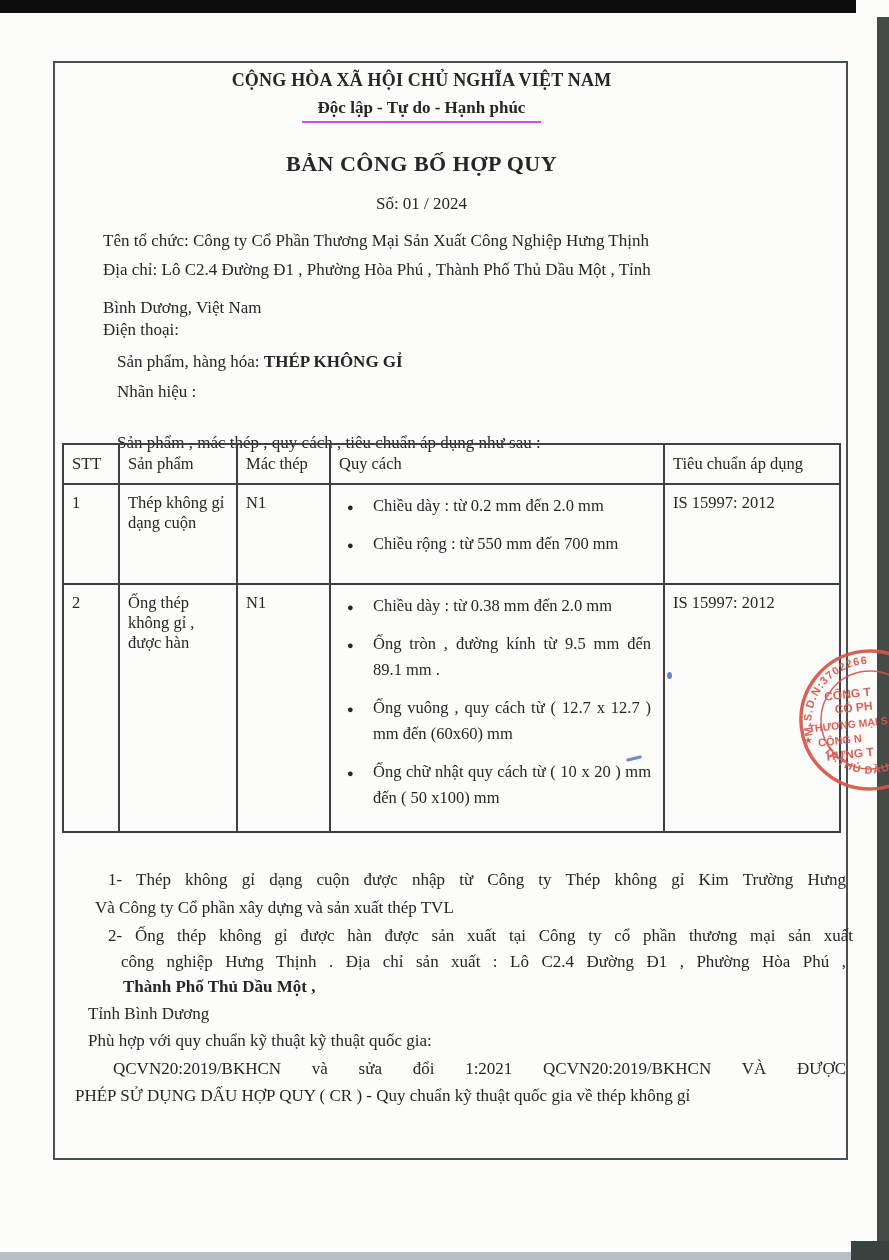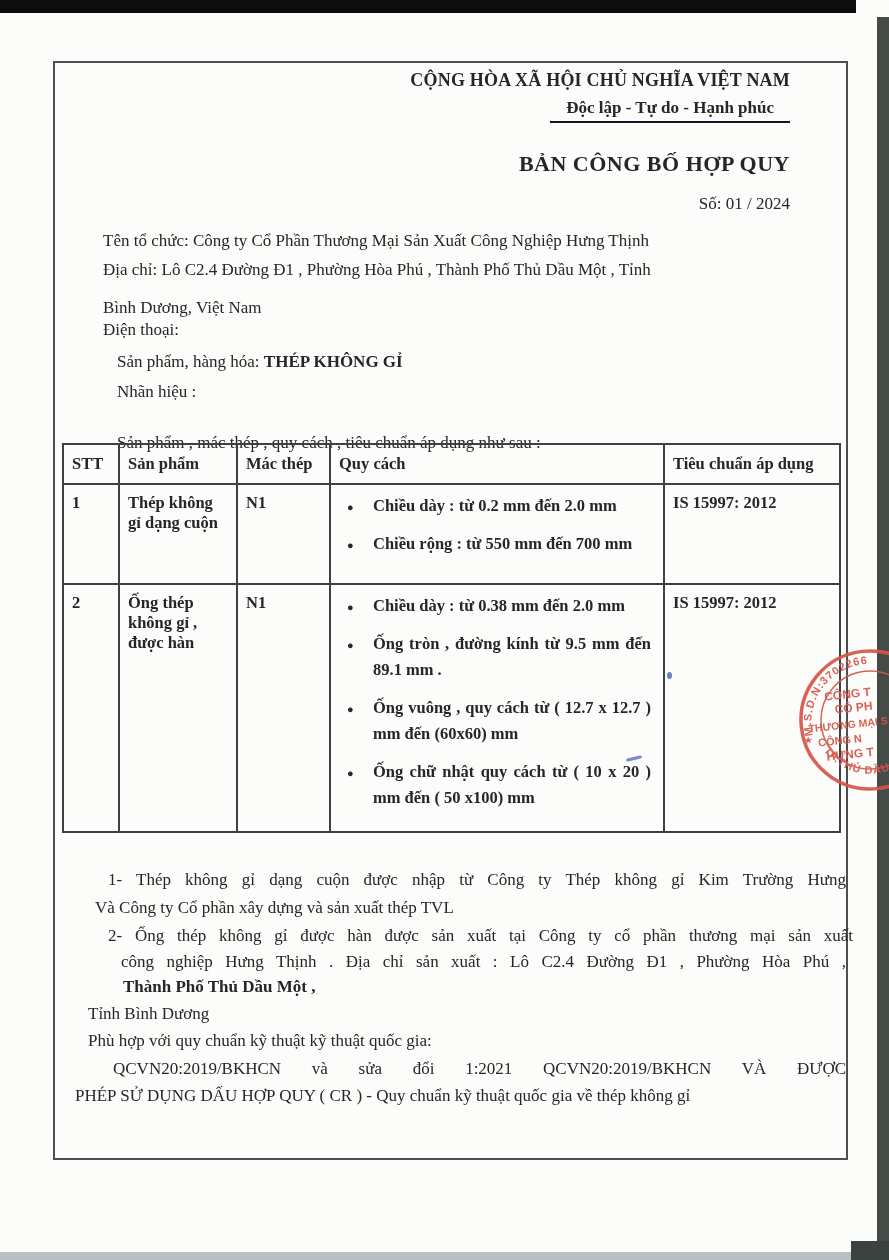--- a/index.html
+++ b/index.html
@@ -17,32 +17,32 @@
 
   
   .scan-top-bar    { left:0; top:0; width:856px; height:13px; background:#0d0d0d; }
   .scan-right-bar  { left:877px; top:17px; width:12px; height:1243px; background:#454b47; }
   .scan-bottom-bar { left:0; top:1252px; width:877px; height:8px; background:#b7c0c3; }
   .scan-corner     { left:851px; top:1241px; width:38px; height:19px; background:#3c423f; }
 
   
   .doc-frame { left:53px; top:61px; width:795px; height:1099px; border:2px solid #4a4f52; background:transparent; }
 
-  .center-line { left:53px; width:737px; text-align:right; }
+  .center-line { left:53px; width:737px; text-align:center; }
   .nat-title { top:70px;  font-size:18px; font-weight:bold; letter-spacing:.2px; }
   .motto-wrap { top:98px; font-size:17px; font-weight:bold; }
-  .motto-wrap span { display:inline-block; border-bottom:2px solid #0f172a; padding:0 16px 3px 16px; }
+  .motto-wrap span { display:inline-block; border-bottom:2px solid #d946ef; padding:0 16px 3px 16px; }
   .doc-title { top:151px; font-size:22px; font-weight:bold; letter-spacing:.5px; }
   .doc-number { top:194px; font-size:17px; }
 
   .bodyline { font-size:17px; line-height:24px; }
 
   
   table.spec { position:absolute; left:62px; top:443px; width:777px; border-collapse:collapse; table-layout:fixed; font-size:16.5px; }
-  table.spec th, table.spec td { border:2px solid #3d4144; vertical-align:top; padding:8px 8px; font-weight:bold; text-align:left; }
+  table.spec th, table.spec td { border:2px solid #3d4144; vertical-align:top; padding:8px 8px; font-weight:normal; text-align:left; }
   table.spec th { height:40px; padding-top:9px; }
   col.c-stt {width:56px;} col.c-sp {width:118px;} col.c-mt {width:93px;} col.c-qc {width:334px;} col.c-tc {width:176px;}
   .cell-center { text-align:center; }
   .cell-just { text-align:justify; }
   td.qc-cell { padding:10px 10px 10px 14px; }
   .bullet { position:relative; padding-left:34px; margin-bottom:12px; line-height:26px; text-align:justify; padding-right:4px;}
   .bullet::before { content:"●"; position:absolute; left:8px; top:1px; font-size:11px; }
   .row1 td { height:100px; }
   .row2 td { height:232px; }
 

